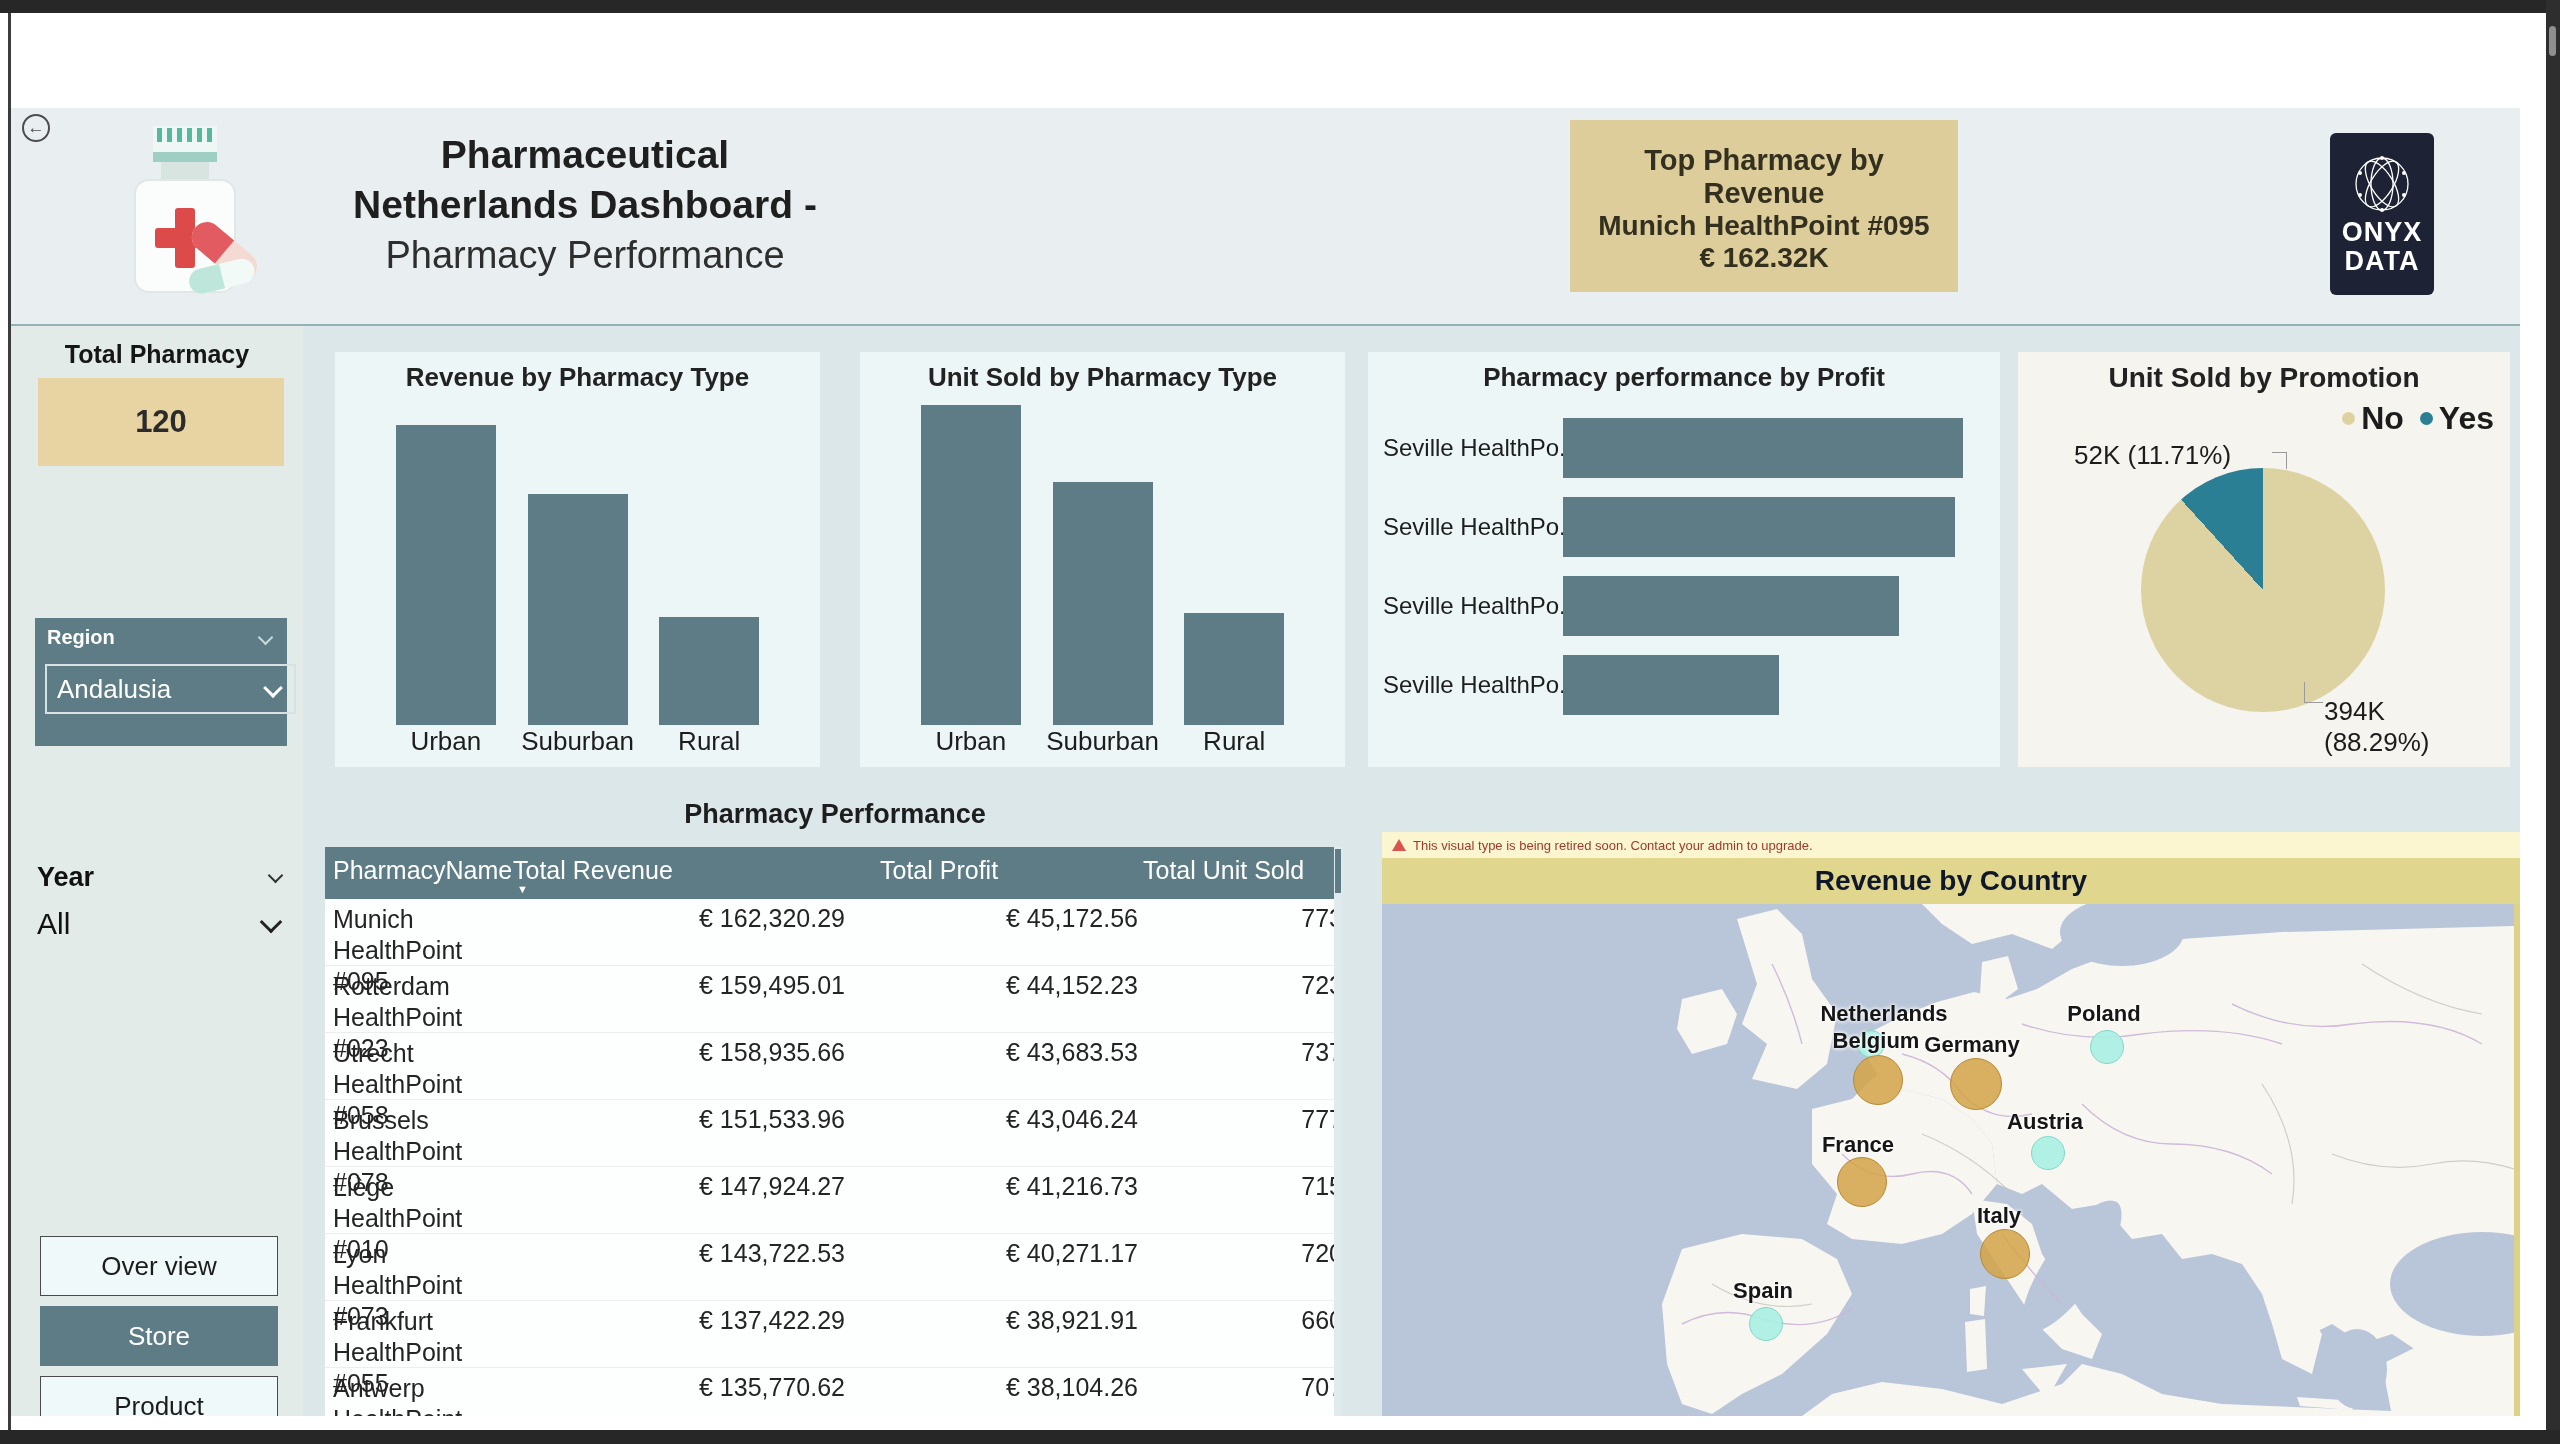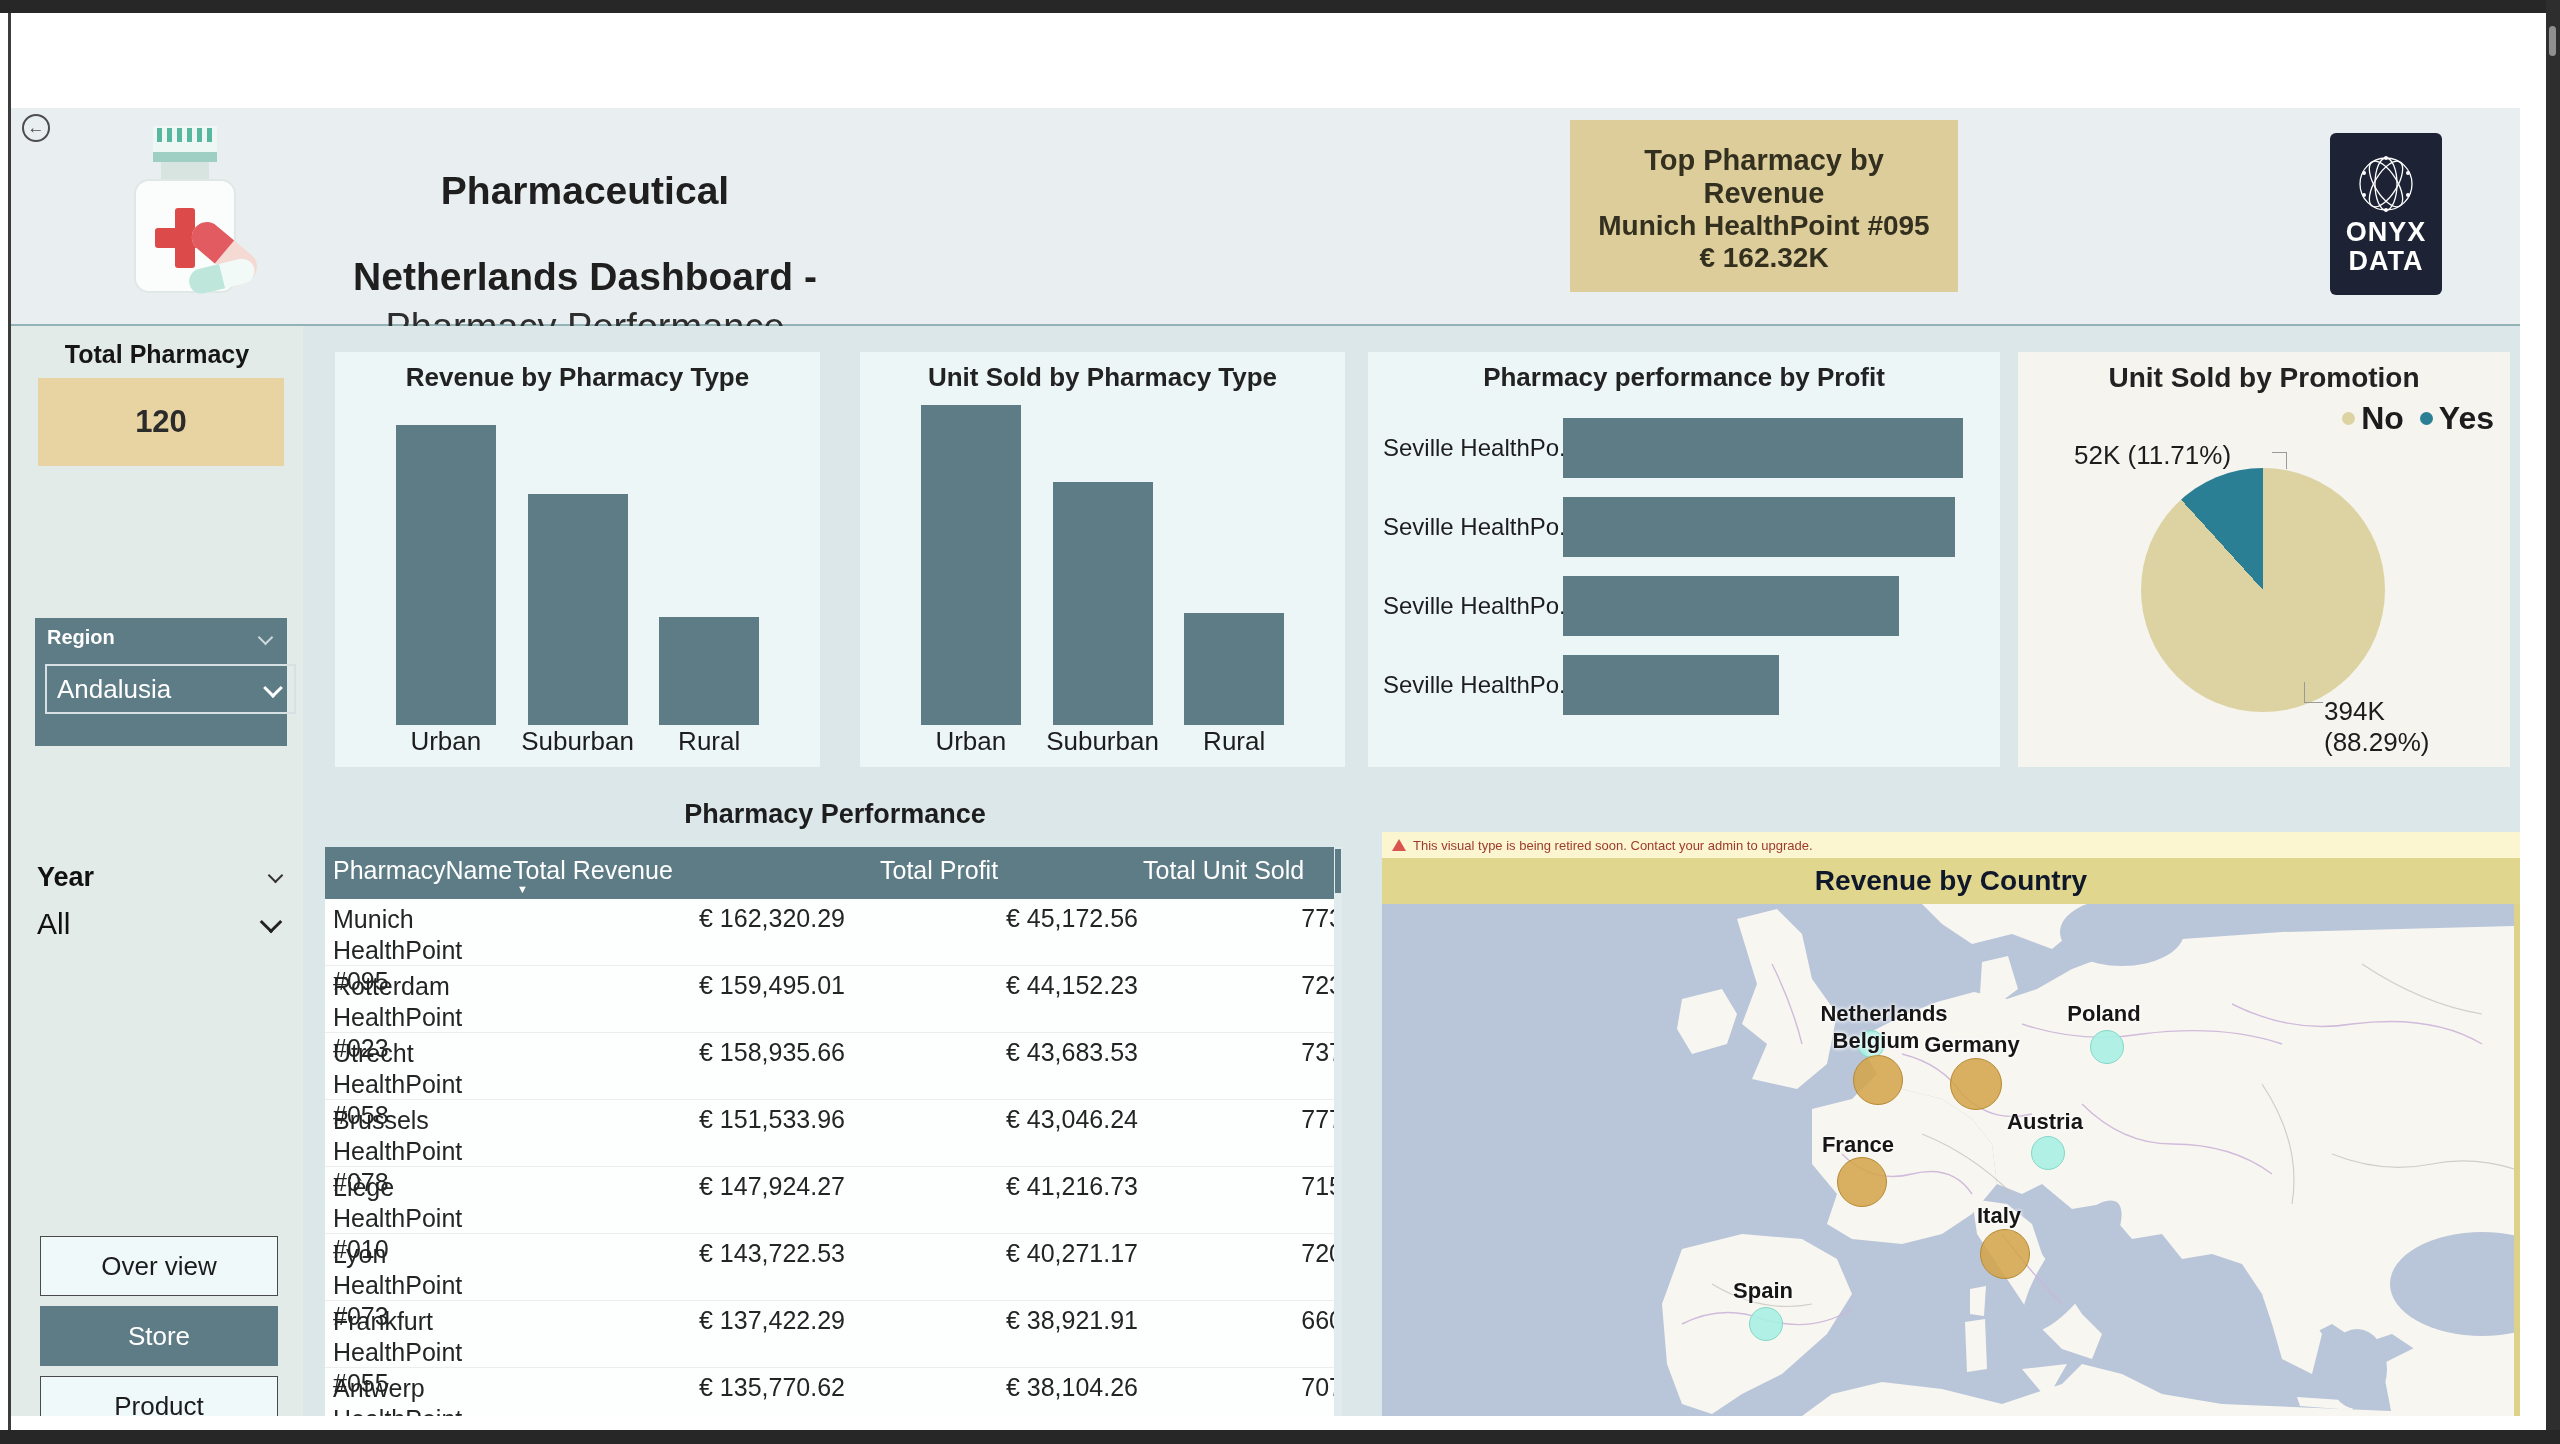--- a/index.html
+++ b/index.html
@@ -12,28 +12,28 @@
   .bar-bottom{position:absolute;left:0;top:1430px;width:100%;height:14px;background:#272727;}
   .edge-left{position:absolute;left:8px;top:13px;width:3px;height:1417px;background:#3c3c3c;}
   .edge-right{position:absolute;left:2546px;top:0;width:14px;height:1444px;background:#2e2e2e;}
   .scroll-nub{position:absolute;left:2549px;top:26px;width:7px;height:30px;background:#8f8f8f;border-radius:4px;}
 
   
   .header{position:absolute;left:11px;top:108px;width:2509px;height:216px;background:#e9eef0;border-bottom:2px solid #94b3b7;}
   .back{position:absolute;left:11px;top:6px;width:24px;height:24px;border:2px solid #4d4d4d;border-radius:50%;
         color:#4d4d4d;font-size:17px;line-height:23px;text-align:center;font-weight:bold;cursor:pointer;}
   .htitle{position:absolute;left:319px;top:22px;width:510px;text-align:center;color:#1f1f1f;}
-  .htitle .l1,.htitle .l2{font-size:39px;font-weight:bold;line-height:50px;margin-top:36px;}
+  .htitle .l1,.htitle .l2{font-size:39px;font-weight:bold;line-height:50px;}
   .htitle .l3{font-size:38px;font-weight:normal;line-height:50px;color:#2e2e2e;}
   .top-card{position:absolute;left:1559px;top:12px;width:388px;height:172px;background:#ddcd9b;
             display:flex;flex-direction:column;justify-content:space-between;padding:24px 10px;box-sizing:border-box;text-align:center;color:#33301f;}
   .top-card .t{font-size:29px;font-weight:bold;}
   .top-card .n{font-size:28px;font-weight:bold;}
   .top-card .v{font-size:28px;font-weight:bold;}
-  .logo{position:absolute;left:2319px;top:25px;width:112px;height:162px;background:#1d2335;border-radius:6px;
+  .logo{position:absolute;left:2319px;top:25px;width:104px;height:162px;background:#1d2335;border-radius:6px;
         display:flex;flex-direction:column;align-items:center;justify-content:center;color:#fff;}
   .logo .lt{font-size:27px;font-weight:bold;line-height:29px;letter-spacing:1px;}
 
   
   .content{position:absolute;left:11px;top:326px;width:2509px;height:1090px;background:#dce7e9;overflow:hidden;}
   .sidebar{position:absolute;left:0;top:0;width:292px;height:100%;background:#e3ebe8;}
   .tp-label{position:absolute;left:0;top:14px;width:292px;text-align:center;font-size:25px;font-weight:bold;color:#161616;}
   .tp-card{position:absolute;left:27px;top:52px;width:246px;height:88px;background:#e7d4a2;
            display:flex;align-items:center;justify-content:center;font-size:31px;font-weight:bold;color:#2b2b2b;}
   .region{position:absolute;left:24px;top:292px;width:252px;height:128px;background:#5e7c86;color:#fff;}

